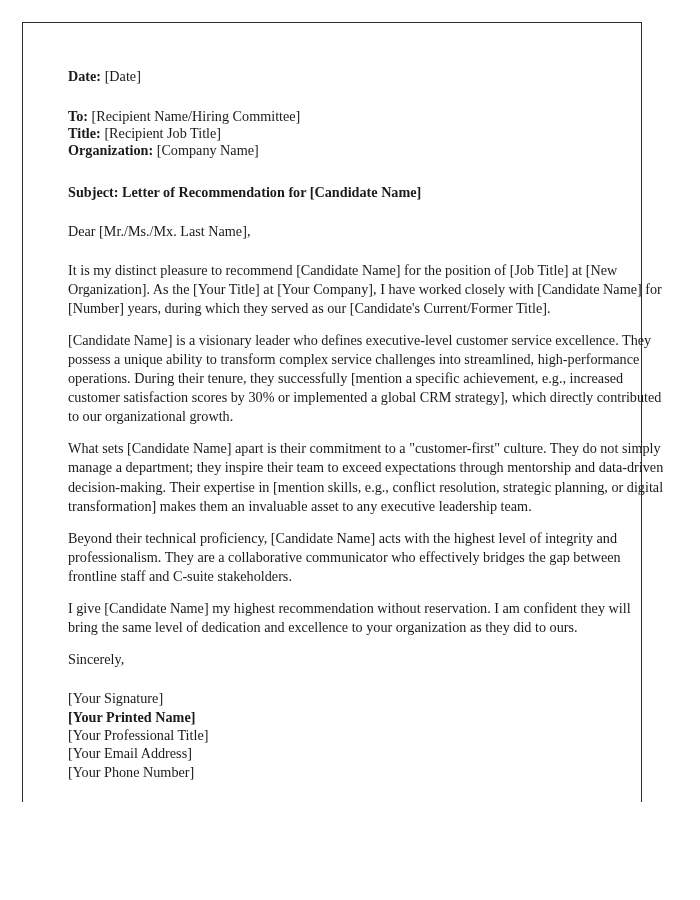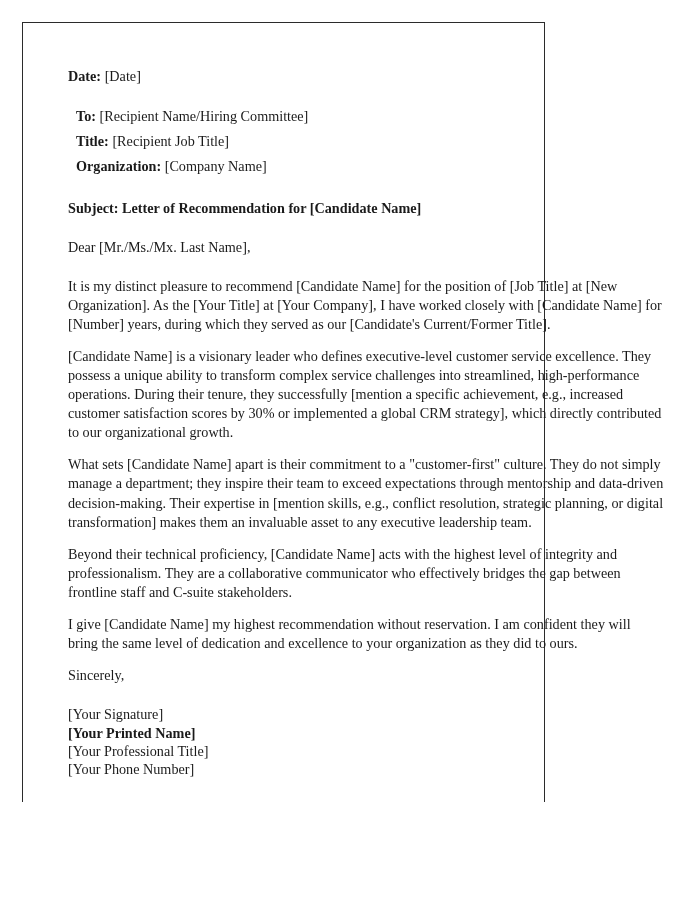--- a/index.html
+++ b/index.html
@@ -13,21 +13,21 @@
     font-family: "Liberation Serif", "DejaVu Serif", serif;
     color: #1a1a1a;
     overflow: hidden;
     position: relative;
   }
 
   .page-frame {
     position: absolute;
     left: 22px;
     top: 22px;
-    width: 523px;           
+    width: 620px;           
     height: 780px;          
     border-left: 1.5px solid #2b2b2b;
     border-right: 1.5px solid #2b2b2b;
     border-top: 1.5px solid #2b2b2b;
     border-bottom: none;
     box-sizing: border-box;
     background: #ffffff;
   }
 
   .letter-body {
@@ -40,21 +40,21 @@
     text-align: left;
   }
 
   .line-date {
     margin: 0 0 22px 0;
   }
   .addr-block {
     margin: 0 0 23px 0;
   }
   .addr-line {
-    margin: 8px;
+    margin: 0;
     line-height: 17.2px;
   }
   .subject-line {
     margin: 8px 0 21px 0;
     font-weight: bold;
     line-height: 18px;
   }
   .salutation {
     margin: 16px 0 21px 0;
     line-height: 18px;
@@ -117,17 +117,18 @@
     <p class="para">What sets [Candidate Name] apart is their commitment to a "customer-first" culture. They do not simply manage a department; they inspire their team to exceed expectations through mentorship and data-driven decision-making. Their expertise in [mention skills, e.g., conflict resolution, strategic planning, or digital transformation] makes them an invaluable asset to any executive leadership team.</p>
     <p class="para">Beyond their technical proficiency, [Candidate Name] acts with the highest level of integrity and professionalism. They are a collaborative communicator who effectively bridges the gap between frontline staff and C-suite stakeholders.</p>
     <p class="para">I give [Candidate Name] my highest recommendation without reservation. I am confident they will bring the same level of dedication and excellence to your organization as they did to ours.</p>
 
     <p class="closing">Sincerely,</p>
 
     <div class="sign-block">
       <p class="sign-line">[Your Signature]</p>
       <p class="sign-line bold">[Your Printed Name]</p>
       <p class="sign-line">[Your Professional Title]</p>
+      <p class="sign-line">[Your Email Address]</p>
       <p class="sign-line">[Your Phone Number]</p>
     </div>
 
   </div>
 </div>
 
 </body></html>

